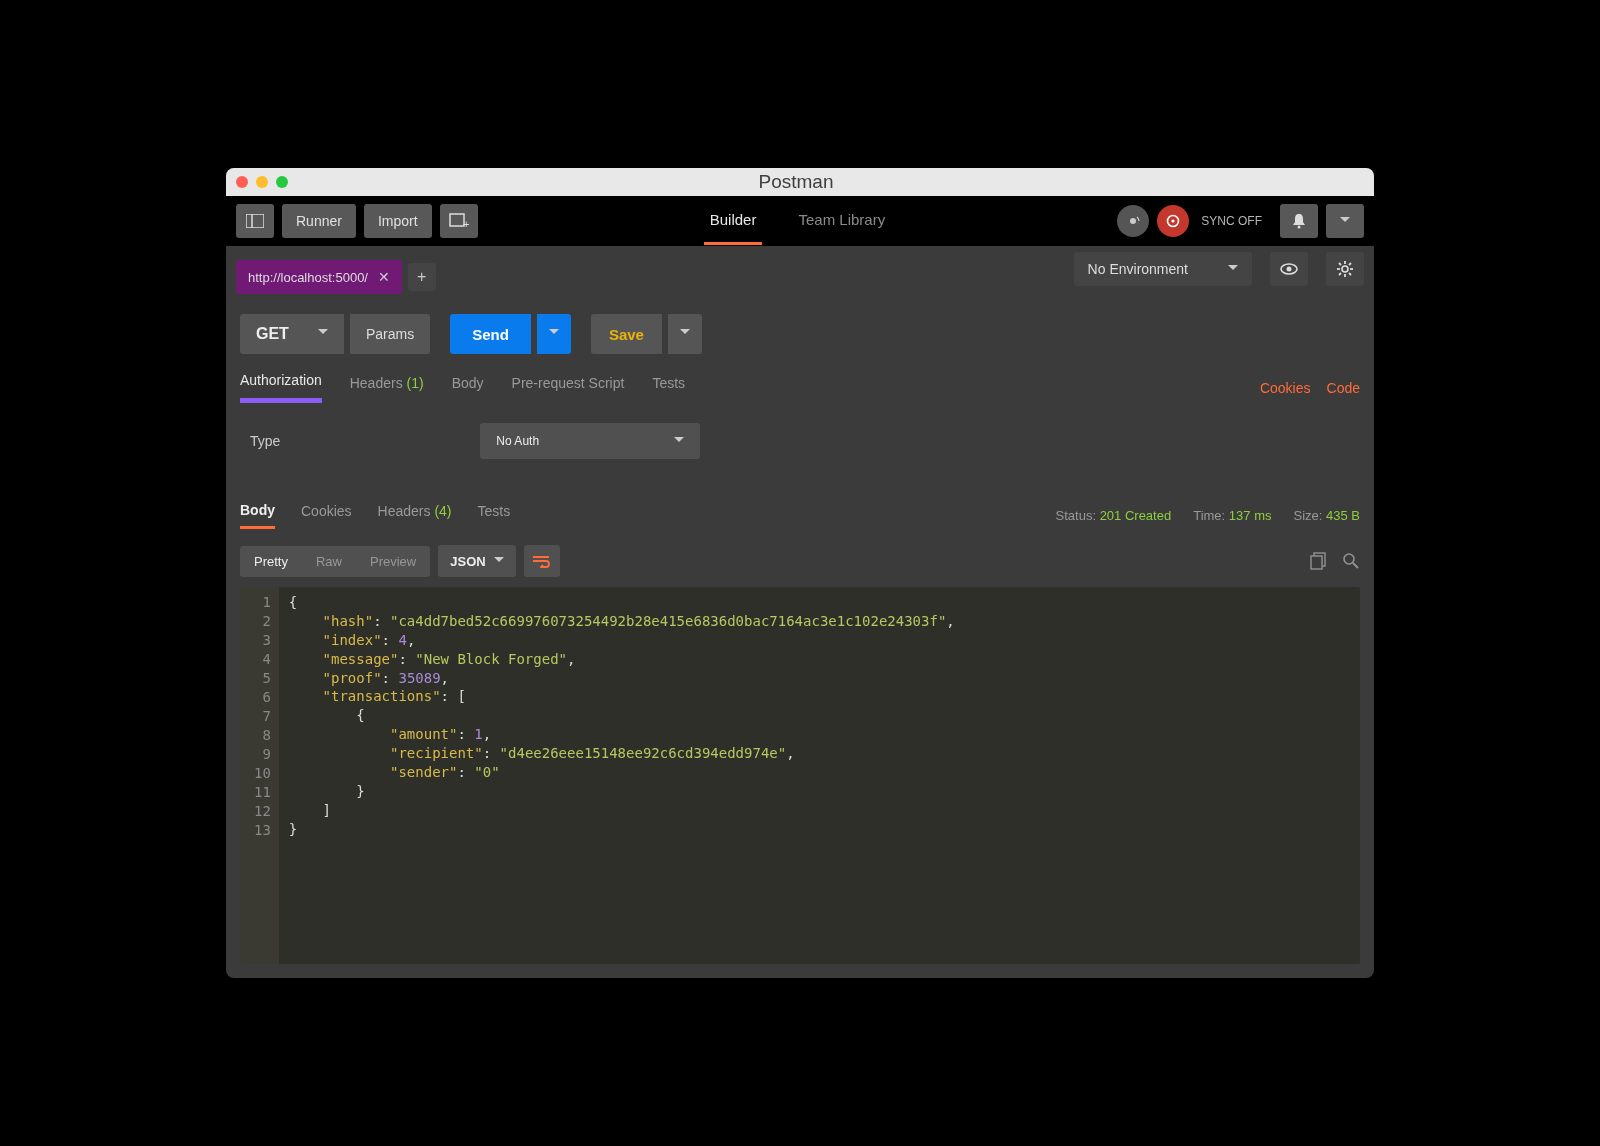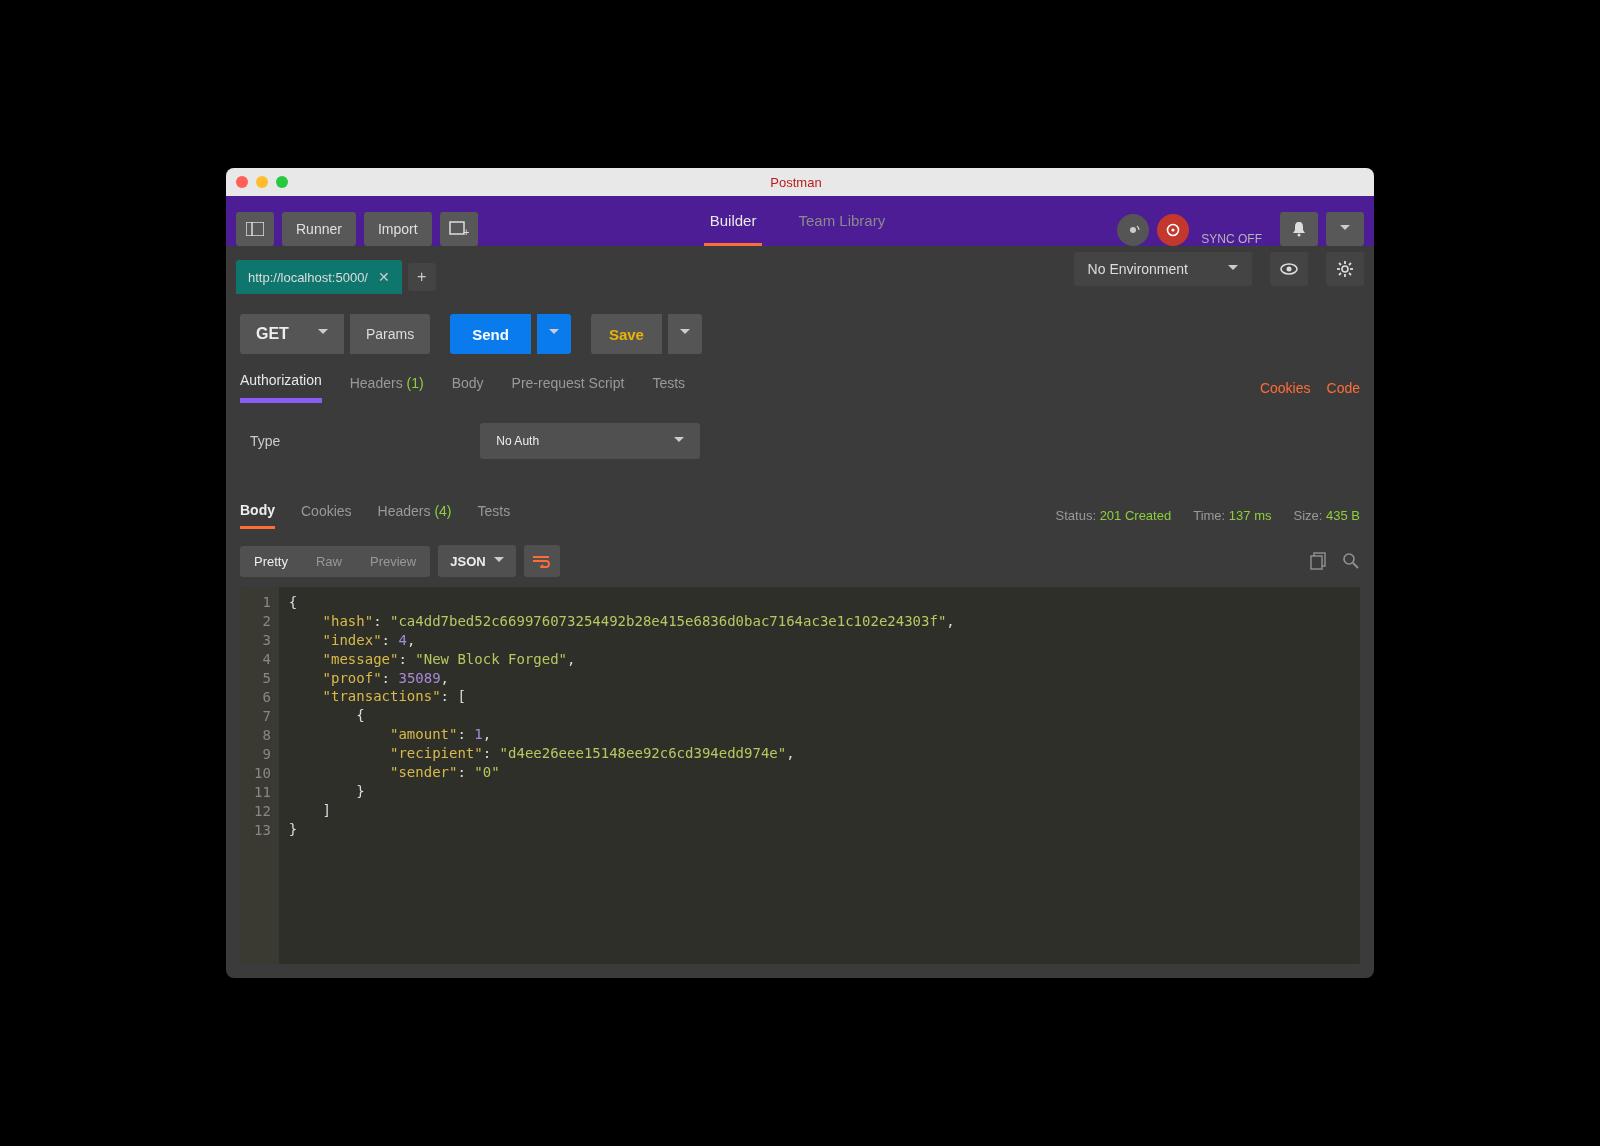--- a/index.html
+++ b/index.html
@@ -25,27 +25,27 @@
   .titlebar {
     height: 28px;
     background: #e8e8e8;
     display: flex;
     align-items: center;
     position: relative;
   }
   .traffic { display: flex; gap: 8px; margin-left: 10px; }
   .tl { width: 12px; height: 12px; border-radius: 50%; }
   .tl.red { background: #ff5f56; } .tl.yel { background: #ffbd2e; } .tl.grn { background: #27c93f; }
-  .titlebar-title { position: absolute; left:0; right:8px; text-align:center; font-size: 13px; color:#b91c1c; }
+  .titlebar-title { position: absolute; left:0; right:8px; text-align:center; font-size: 19px; color:#404040; }
 
   .toolbar {
     height: 50px;
-    background: #4c1d95;
+    background: #000000;
     display:flex;
-    align-items:flex-end;
+    align-items:center;
     padding: 0 10px;
     gap:8px;
   }
   .btn {
     background:#585858;
     color:#e0e0e0;
     border-radius:3px;
     height:34px;
     display:flex;
     align-items:center;
@@ -59,21 +59,21 @@
   .nav-tab{ color:#8a8a8a; font-size:15px; padding:14px 6px; cursor:pointer; font-weight:500;}
   .nav-tab.active{ color:#e8e8e8; border-bottom:3px solid #ff6c37;}
   .circ{ width:32px;height:32px;border-radius:50%; background:#555;display:flex;align-items:center;justify-content:center;}
   .circ.pm{ background:#c3372d;}
   .sync-label{ color:#b5b5b5; font-size:12px; margin:0 10px 0 4px;}
   .chev-down::after{ content:""; display:inline-block; border:5px solid transparent; border-top-color:#ccc; margin-top:4px;}
 
   .tabs-row{
     height:48px; background:#3b3b3b; display:flex; align-items:flex-end; padding-top:10px;
   }
-  .req-tab{ background:#0f766e; color:#ddd; font-size:13px; height:34px; display:flex; align-items:center; padding:0 12px; border-radius:3px 3px 0 0; margin-left:10px; gap:10px;}
+  .req-tab{ background:#701a75; color:#ddd; font-size:13px; height:34px; display:flex; align-items:center; padding:0 12px; border-radius:3px 3px 0 0; margin-left:10px; gap:10px;}
   .req-tab .x{ color:#ccc; font-size:14px; cursor:pointer;}
   .plus-tab{ width:28px;height:28px;background:#444;color:#ccc;display:flex;align-items:center;justify-content:center;border-radius:3px;margin-left:6px; margin-bottom:3px; cursor:pointer;}
   .env-wrap{ margin-left:auto; display:flex; align-items:center; gap:18px; margin-right:10px; margin-bottom:8px;}
   .env-select{ background:#444;color:#ddd; height:34px; display:flex; align-items:center; padding:0 14px; gap:40px; border-radius:3px; font-size:14px;}
   .icon-btn{ width:38px;height:34px;background:#444;display:flex;align-items:center;justify-content:center;border-radius:3px;cursor:pointer;}
 
   .req-area{ background:#3b3b3b; padding:20px 14px 0 14px;}
   .url-row{ display:flex; gap:6px;}
   .method-select{ background:#555;color:#eee;font-weight:600;height:40px;display:flex;align-items:center;padding:0 16px;gap:10px;border-radius:3px 0 0 3px; width:104px; justify-content:space-between;}
   .url-input{ flex:1; background:#555;color:#ddd;height:40px;border:none;padding:0 14px;font-size:14px; outline:none;}

